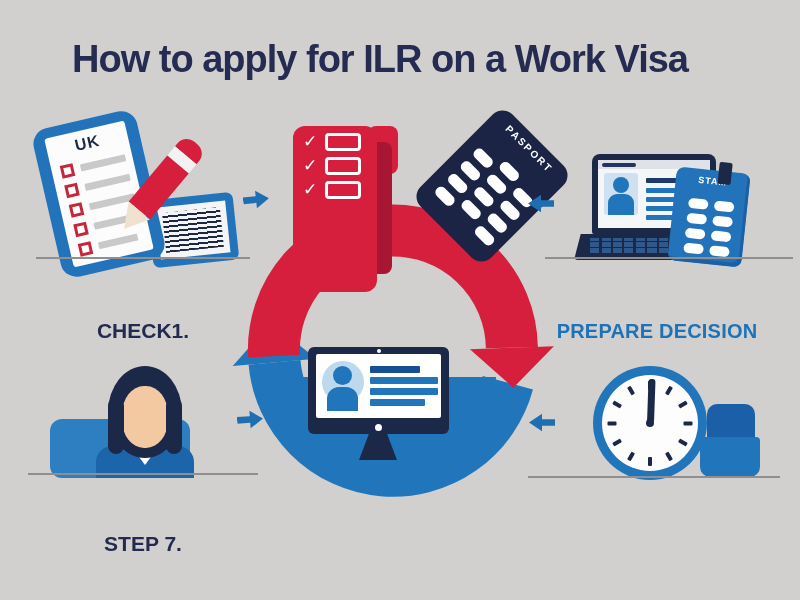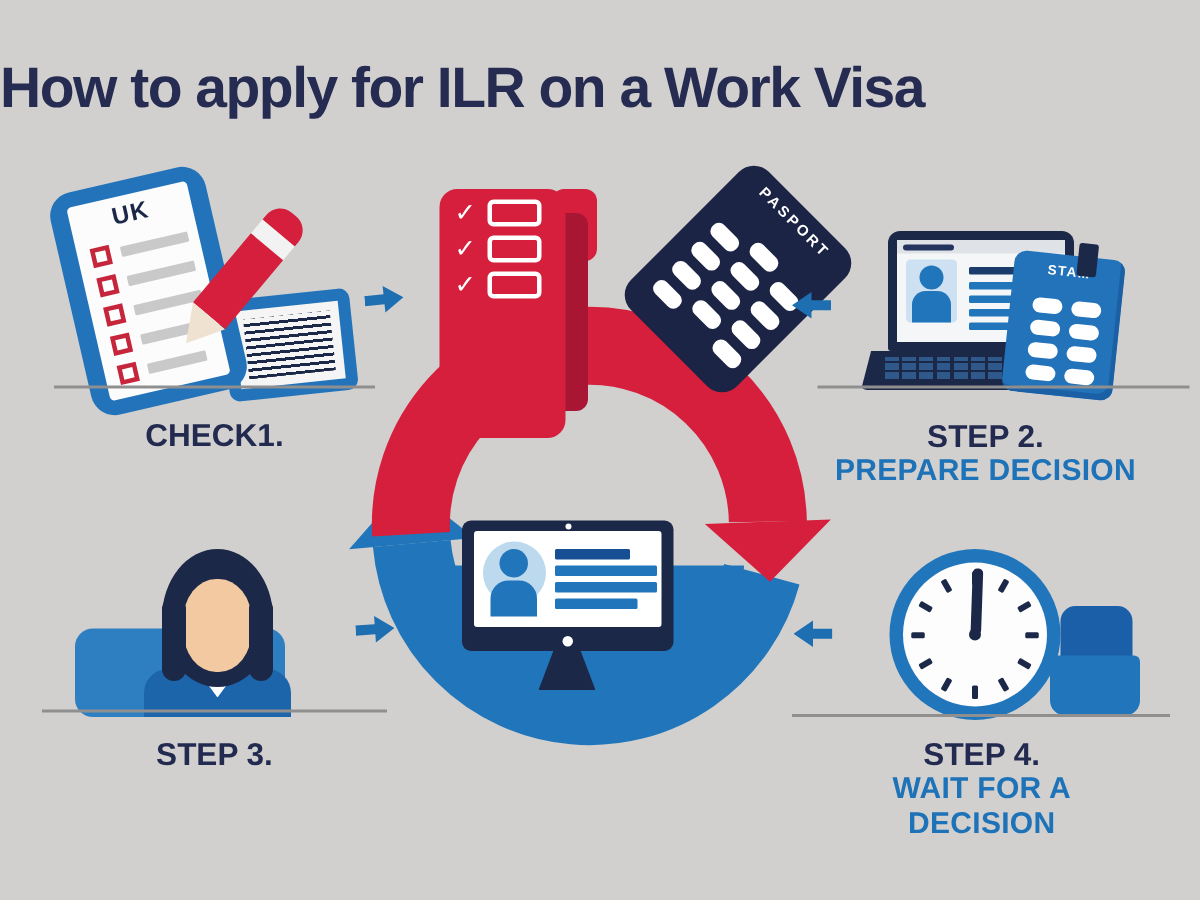--- a/index.html
+++ b/index.html
@@ -1,32 +1,32 @@
 <!DOCTYPE html>
 <html><head>
 <meta charset="utf-8">
 <style>
   html,body{margin:0;padding:0;}
   .stage{position:relative;width:800px;height:600px;background:#d1d0ce;overflow:hidden;
          font-family:"Liberation Sans","DejaVu Sans",sans-serif;}
 
   
-  .title{position:absolute;left:0;top:38px;width:760px;
+  .title{position:absolute;left:0;top:38px;width:760px;text-align:center;
          font-size:38px;font-weight:bold;color:#262b52;letter-spacing:-1px;}
 
   
   .ring{position:absolute;left:0;top:0;}
 
   
   .divider{position:absolute;height:2px;background:#8f8f8f;}
   .arrow{position:absolute;width:26px;height:21px;background:#1e6fb2;
          clip-path:polygon(0 34%,50% 34%,50% 8%,100% 50%,50% 92%,50% 66%,0 66%);}
 
   
-  .step-label{position:absolute;text-align:center;font-weight:bold;line-height:23px;}
+  .step-label{position:absolute;text-align:center;font-weight:bold;line-height:23px;margin-top:40px;}
   .step-label .l1{display:block;color:#232a50;font-size:21px;}
   .step-label .l2{display:block;color:#1d72b8;font-size:20px;letter-spacing:.2px;}
 
   
   .clipboard{position:absolute;left:46px;top:118px;width:106px;height:152px;background:#2273ba;
              border-radius:16px;transform:rotate(-13deg);}
   .clipboard .paper{position:absolute;left:12px;top:10px;width:82px;height:132px;background:#fcfcfc;border-radius:3px;}
   .clipboard .uk{display:block;text-align:center;margin-top:5px;font-weight:bold;font-size:16px;
                  color:#1c2848;letter-spacing:1px;}
   .cb-row{display:flex;align-items:center;gap:7px;margin:6px 0 0 9px;height:14px;}
@@ -294,25 +294,19 @@
 
   <div class="divider" style="left:36px;top:257px;width:214px;"></div>
   <div class="divider" style="left:545px;top:257px;width:248px;"></div>
   <div class="divider" style="left:28px;top:473px;width:230px;"></div>
   <div class="divider" style="left:528px;top:476px;width:252px;"></div>
 
   <div class="step-label" style="left:33px;top:279px;width:220px;">
     <span class="l1">CHECK1.</span>
   </div>
   <div class="step-label" style="left:537px;top:280px;width:240px;">
-    <span class="l1">STEP 2.</span>
     <span class="l2">PREPARE DECISION</span>
   </div>
   <div class="step-label" style="left:33px;top:492px;width:220px;">
-    <span class="l1">STEP 3.</span>
-  </div>
-  <div class="step-label" style="left:547px;top:492px;width:215px;">
-    <span class="l1">STEP 4.</span>
-    <span class="l2">WAIT FOR A</span>
-    <span class="l2">DECISION</span>
+    <span class="l1">STEP 7.</span>
   </div>
 
 </div>
 
 </body></html>

